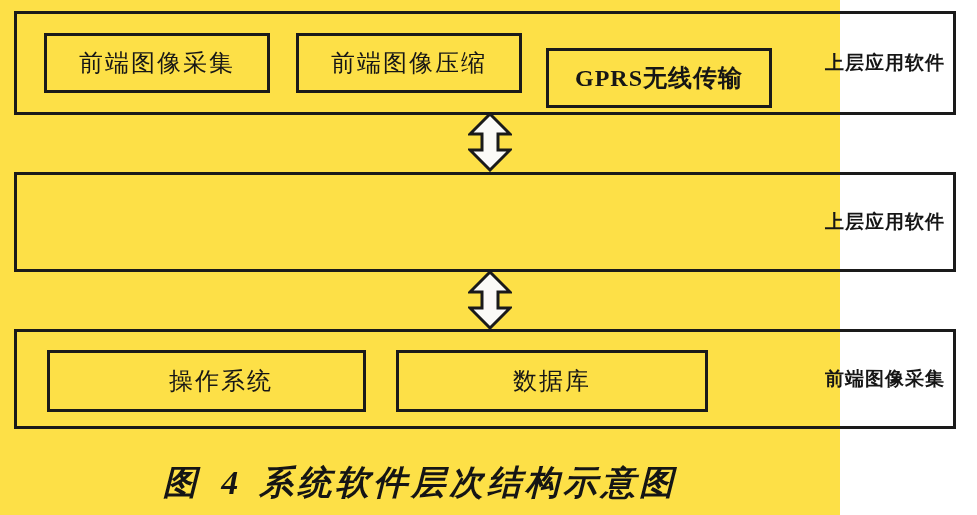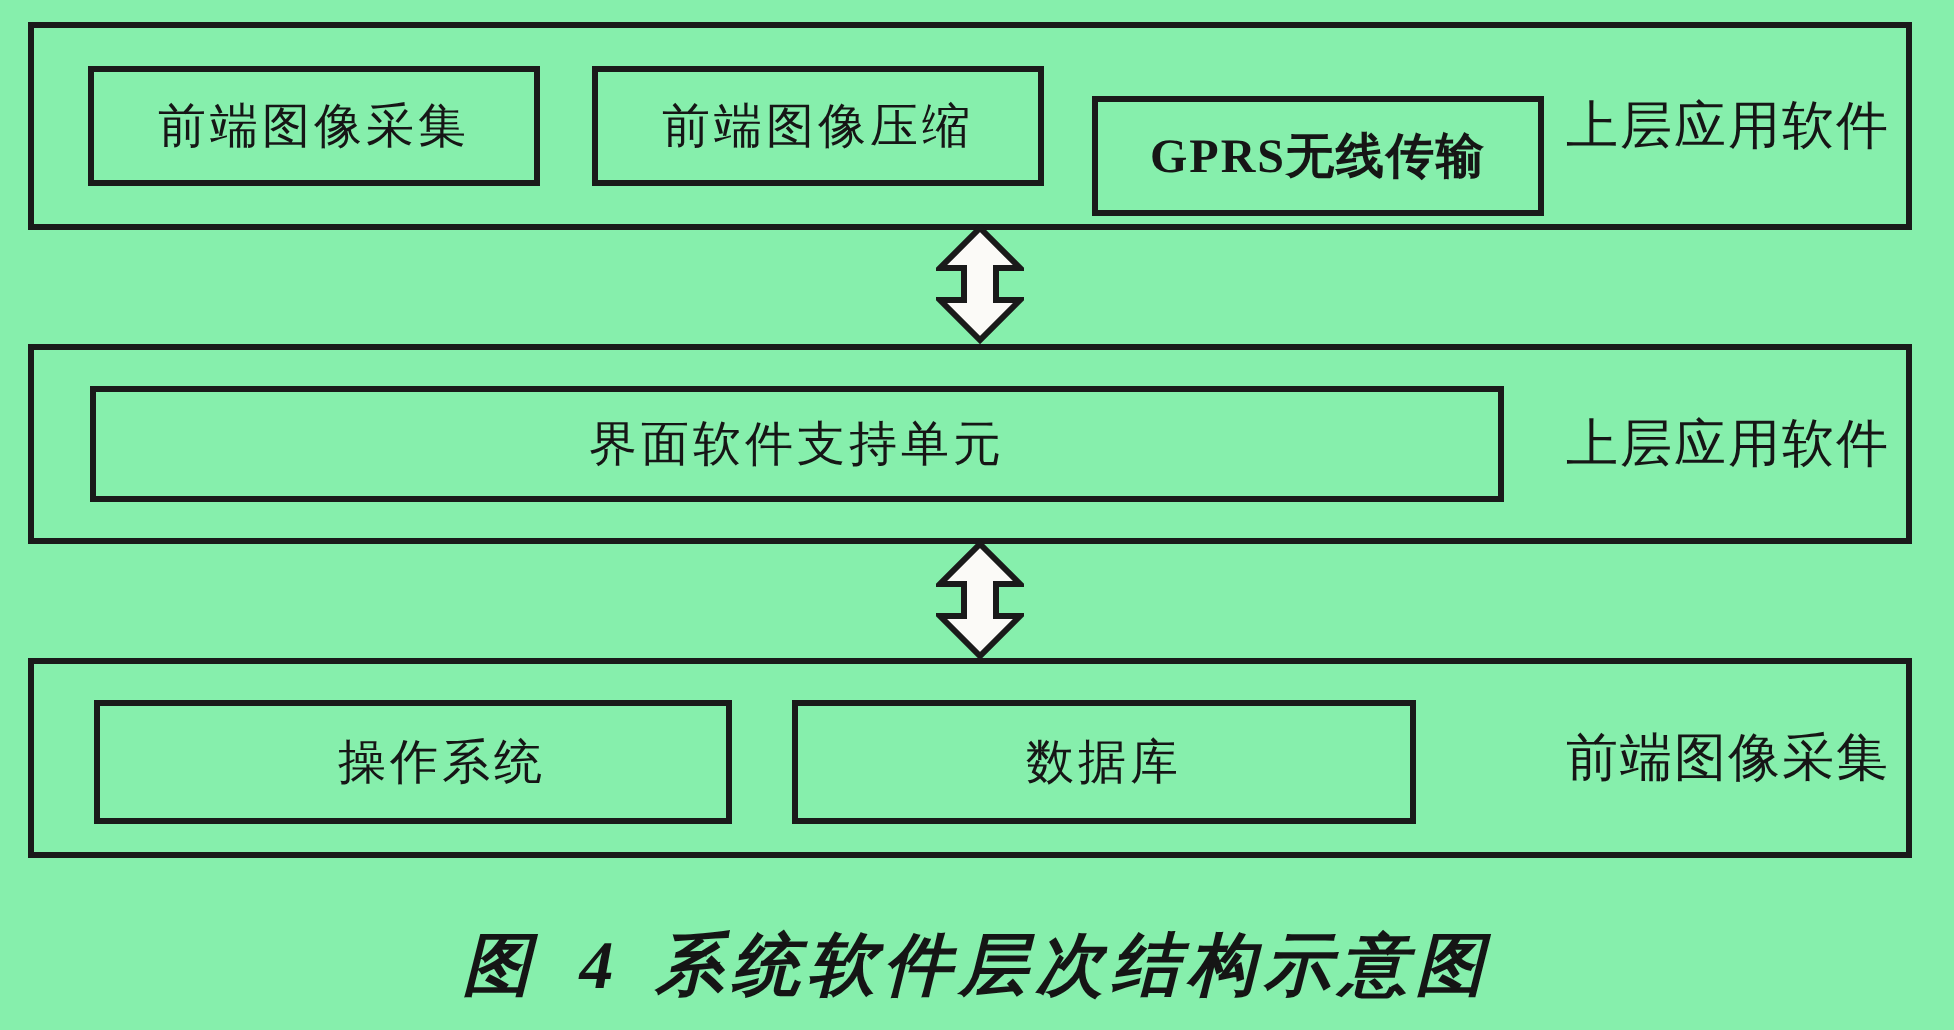--- a/index.html
+++ b/index.html
@@ -3,22 +3,22 @@
 <meta charset="utf-8">
 <style>
   * { margin: 0; padding: 0; box-sizing: border-box; }
   html, body { background: #ffffff; }
   body {
     font-family: "Liberation Serif", "DejaVu Serif", serif;
     width: 977px; height: 515px; overflow: hidden;
   }
   .figure {
     position: relative;
-    width: 977px; height: 515px;
-    background: #86efac;
+    width: 840px; height: 515px;
+    background: #fde047;
     color: #1a1a1a;
   }
   .layer {
     position: absolute;
     left: 14px;
     width: 942px;
     border: 3px solid #1a1a1a;
     background: transparent;
   }
   .layer-top    { top: 11px;  height: 104px; }
@@ -32,24 +32,25 @@
     letter-spacing: 2px;
     white-space: nowrap;
     background: transparent;
     color: #161616;
   }
   .box-gprs { font-weight: bold; letter-spacing: 1px; }
   .layer-label {
     position: absolute;
     right: 8px; top: 50%;
     transform: translateY(-50%);
-    font-size: 26px;
+    font-size: 19px;
     letter-spacing: 1px;
     white-space: nowrap;
     color: #161616;
+    font-weight: bold;
   }
   .arrow {
     position: absolute;
     width: 44px; height: 60px;
     left: 468px;
   }
   .arrow-1 { top: 112px; }
   .arrow-2 { top: 270px; }
   .caption {
     position: absolute;
@@ -75,21 +76,20 @@
     <div class="box" style="left:279px; top:19px; width:226px; height:60px;">前端图像压缩</div>
     <div class="box box-gprs" style="left:529px; top:18px; width:226px; height:60px;margin-top:16px;">GPRS无线传输</div>
     <div class="layer-label">上层应用软件</div>
   </div>
 
   <svg class="arrow arrow-1" viewBox="0 0 44 60">
     <path d="M22 2 L42 22 H30 V38 H42 L22 58 L2 38 H14 V22 H2 Z" fill="#fbfaf7" stroke="#1a1a1a" stroke-width="3" stroke-linejoin="miter"></path>
   </svg>
 
   <div class="layer layer-middle">
-    <div class="box" style="left:28px; top:18px; width:707px; height:58px;">界面软件支持单元</div>
     <div class="layer-label">上层应用软件</div>
   </div>
 
   <svg class="arrow arrow-2" viewBox="0 0 44 60">
     <path d="M22 2 L42 22 H30 V38 H42 L22 58 L2 38 H14 V22 H2 Z" fill="#fbfaf7" stroke="#1a1a1a" stroke-width="3" stroke-linejoin="miter"></path>
   </svg>
 
   <div class="layer layer-bottom">
     <div class="box" style="left:30px; top:18px; width:319px; height:62px;padding-left:29px;">操作系统</div>
     <div class="box" style="left:379px; top:18px; width:312px; height:62px;">数据库</div>

